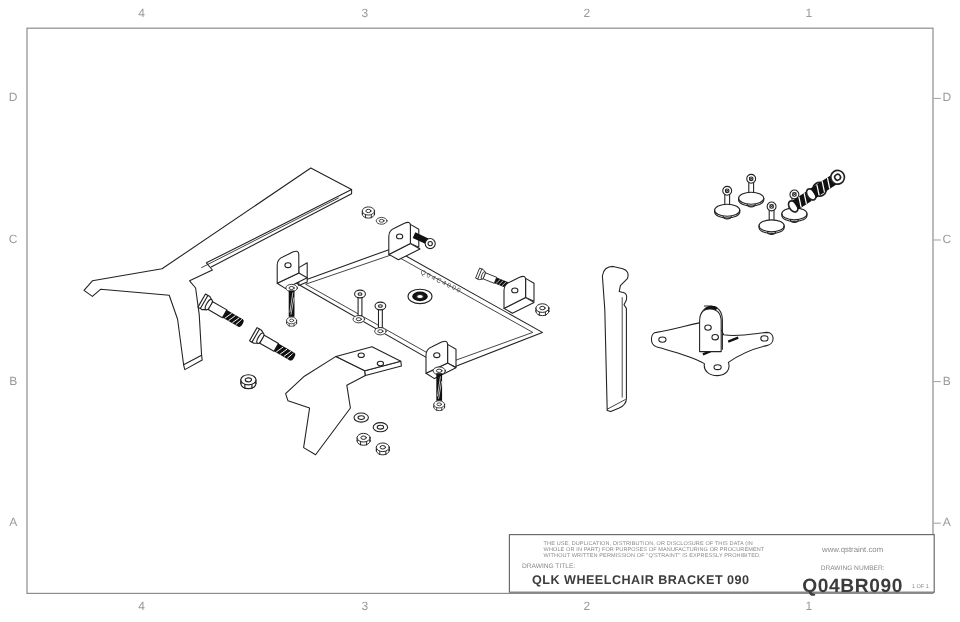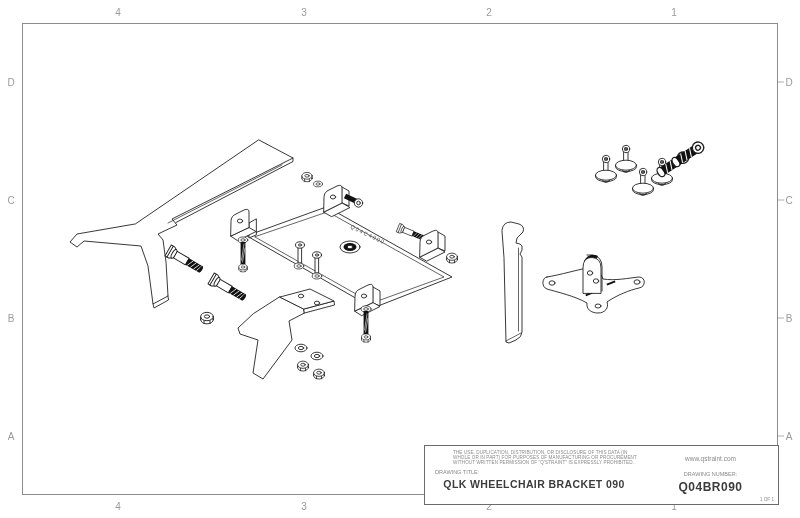--- a/index.html
+++ b/index.html
@@ -2,35 +2,35 @@
 <html><head>
 <meta charset="utf-8">
 <style>
   html,body{margin:0;padding:0;background:#fff;}
   body{width:800px;height:518px;position:relative;overflow:hidden;
        font-family:"Liberation Sans",sans-serif;}
   .sheet{position:absolute;inset:0;}
   svg{position:absolute;left:0;top:0;}
   .zone{position:absolute;color:#9a9a9a;font-size:10px;transform:translate(-50%,-50%);
         user-select:none;}
-  .tblock{position:absolute;left:424px;top:445px;width:355px;height:60px;
+  .tblock{position:absolute;left:424px;top:445px;width:355px;height:49px;
           border:1px solid #6b6b6b;box-sizing:border-box;background:#fff;}
   .tb-left{position:absolute;left:0;top:0;width:218px;height:100%;}
   .tb-right{position:absolute;left:218px;top:0;right:0;height:100%;}
   .legal{margin-top:4px;text-align:left;padding-left:28px;color:#8a8a8a;
          font-size:4.6px;line-height:5px;letter-spacing:.1px;}
   .lbl{color:#8a8a8a;font-size:5.5px;}
   .tb-title-lbl{position:absolute;left:10px;top:23px;}
   .tb-title{position:absolute;left:0;right:0;top:32px;text-align:center;
             font-weight:bold;font-size:10.5px;color:#3c3c3c;letter-spacing:.4px;}
   .tb-web{position:absolute;left:0;right:0;top:9px;text-align:center;
           color:#8a8a8a;font-size:6.5px;}
   .tb-num-lbl{position:absolute;left:0;right:0;top:25px;text-align:center;}
   .tb-num{position:absolute;left:0;right:0;top:34px;text-align:center;
-          font-weight:bold;font-size:12px;color:#3c3c3c;letter-spacing:.5px;}
+          font-weight:bold;font-size:16px;color:#3c3c3c;letter-spacing:.5px;}
   .tb-sheet{position:absolute;right:4px;bottom:2px;color:#8a8a8a;font-size:4.6px;}
 </style>
 </head>
 <body>
 
 <div class="sheet">
 
   <div class="zone" style="left:118px;top:12px">4</div>
   <div class="zone" style="left:304px;top:12px">3</div>
   <div class="zone" style="left:489px;top:12px">2</div>

